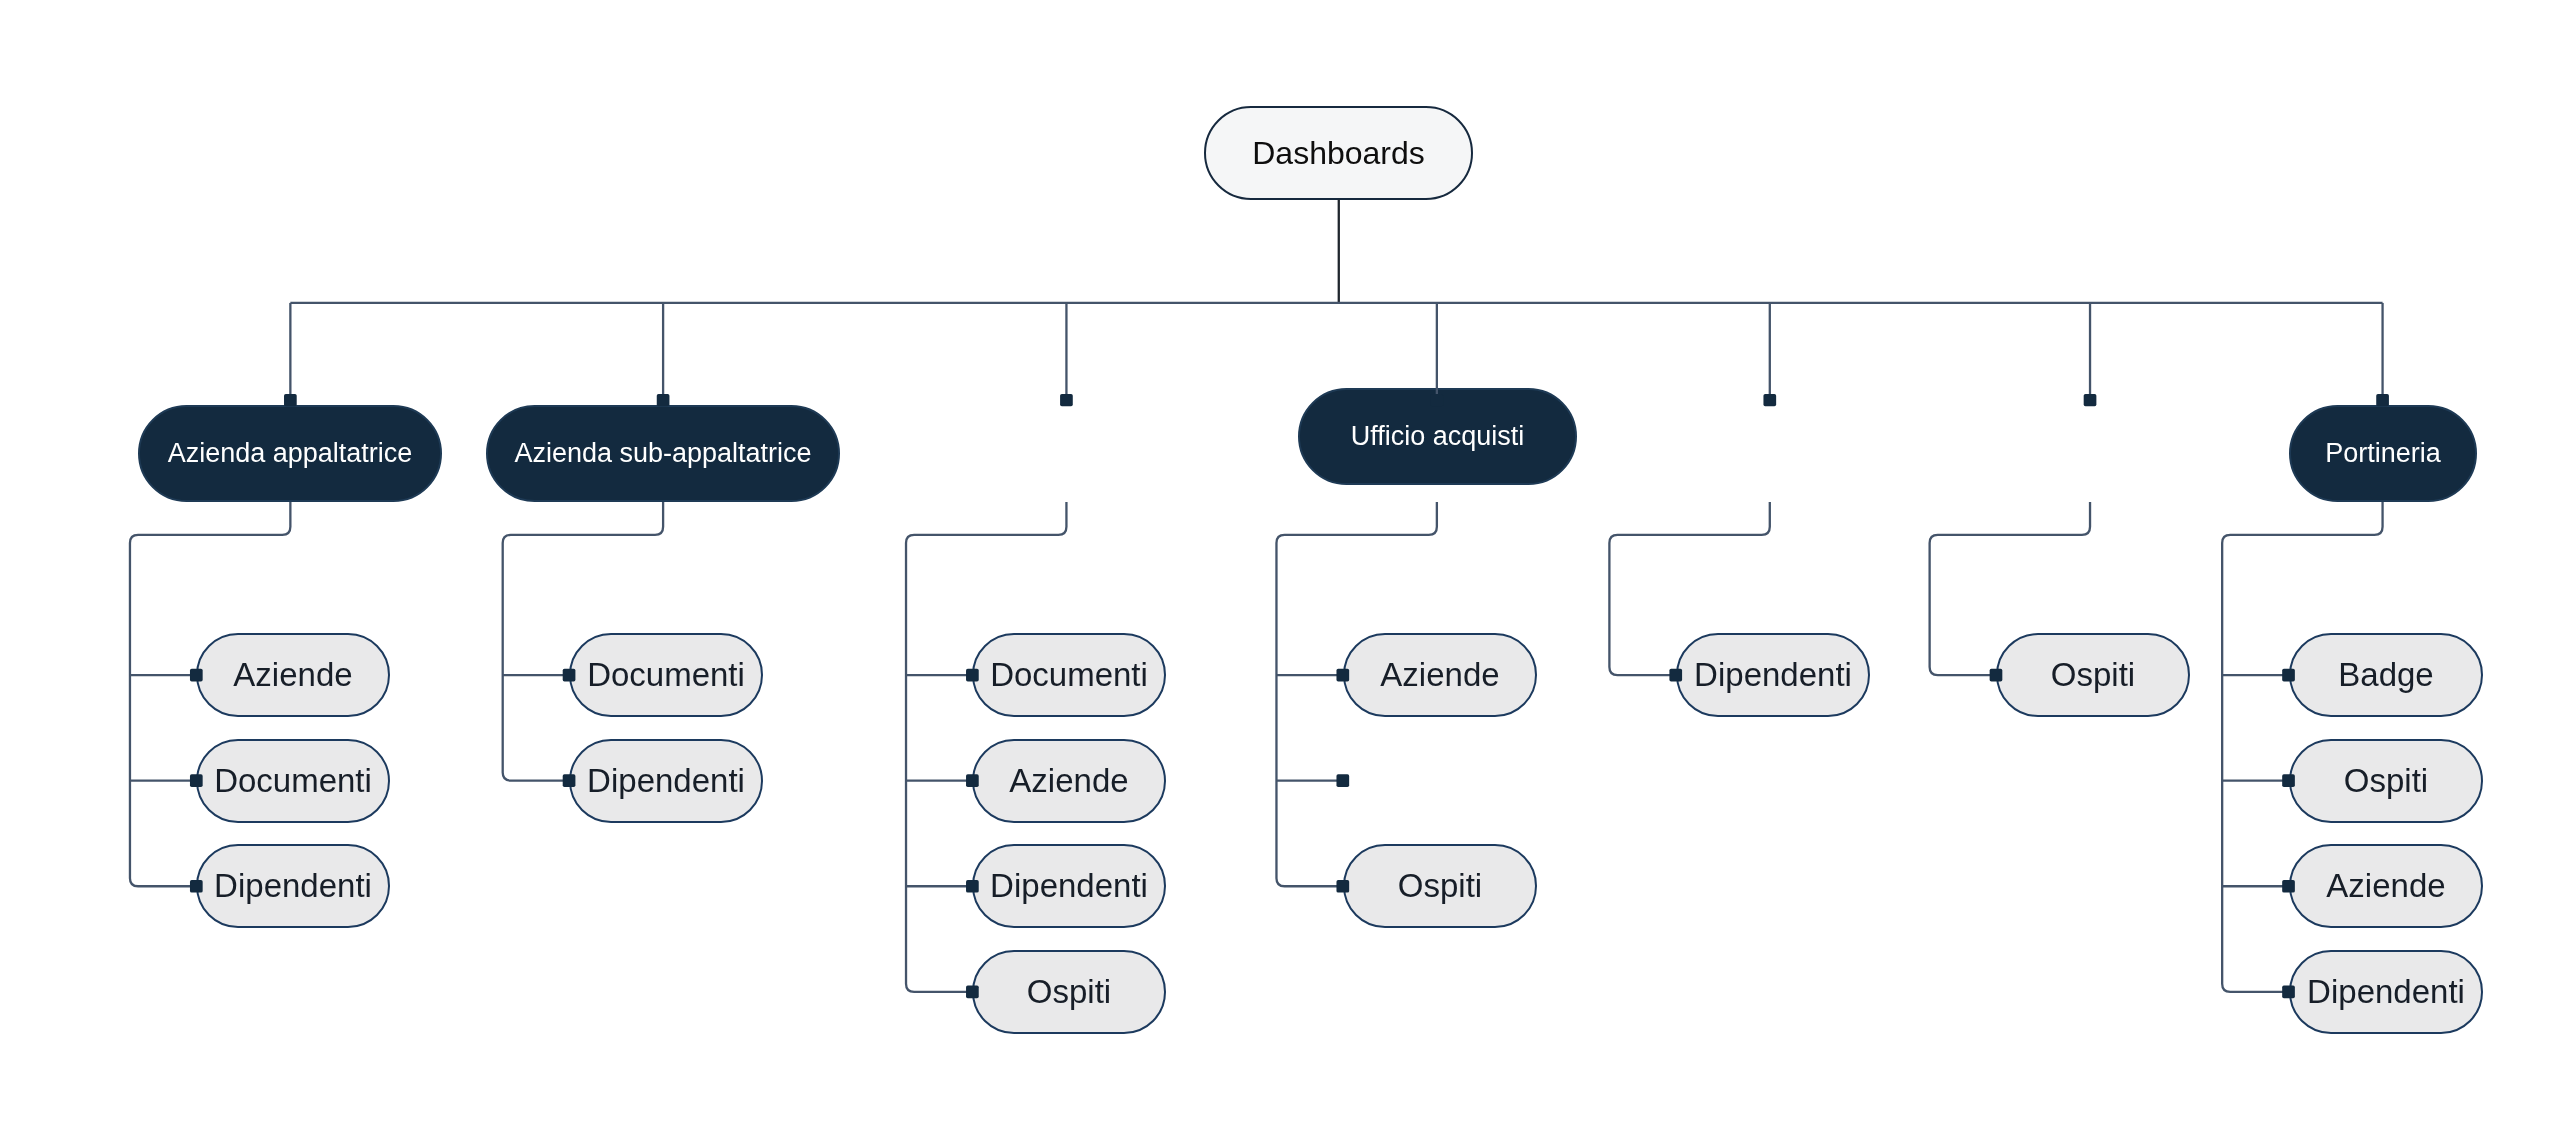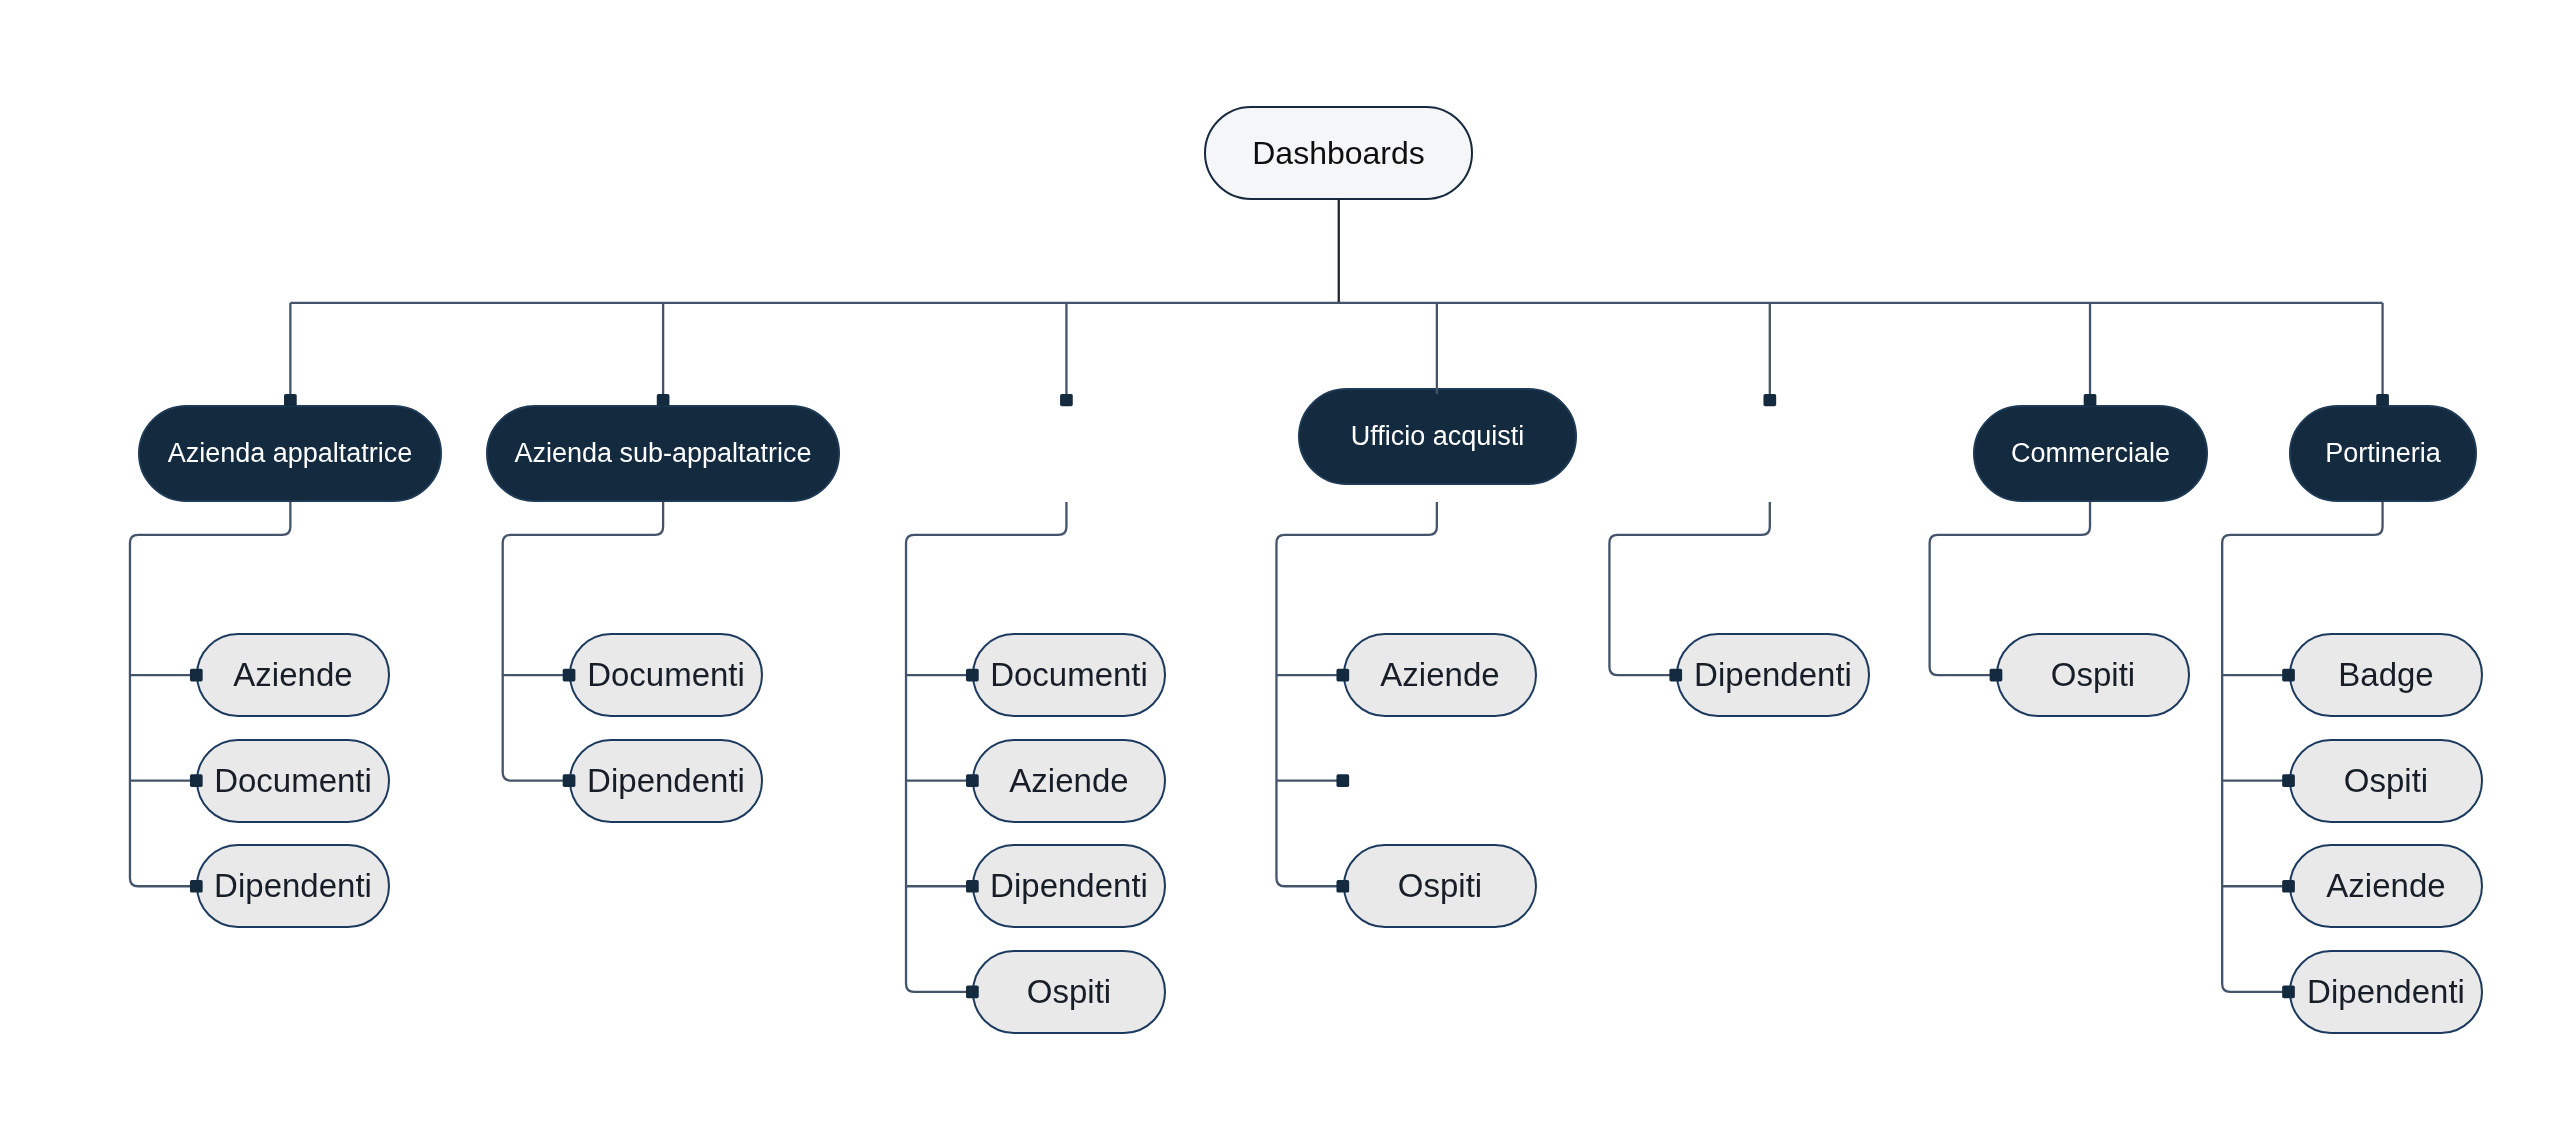--- a/index.html
+++ b/index.html
@@ -80,21 +80,20 @@
       <div class="node child" style="left: 569px; top: 633px;">Documenti</div>
       <div class="node child" style="left: 569px; top: 739px;">Dipendenti</div>
       <div class="node child" style="left: 972px; top: 633px;">Documenti</div>
       <div class="node child" style="left: 972px; top: 739px;">Aziende</div>
       <div class="node child" style="left: 972px; top: 844px;">Dipendenti</div>
       <div class="node child" style="left: 972px; top: 950px;">Ospiti</div>
       <div class="node branch" style="left: 1298px; top: 388px; width: 279px;">Ufficio acquisti</div>
       <div class="node child" style="left: 1343px; top: 633px;">Aziende</div>
       <div class="node child" style="left: 1343px; top: 844px;">Ospiti</div>
       <div class="node child" style="left: 1676px; top: 633px;">Dipendenti</div>
-      <div class="node branch" style="left: 1973px; top: 405px; width: 235px;">Commerciale</div>
       <div class="node child" style="left: 1996px; top: 633px;">Ospiti</div>
       <div class="node child" style="left: 2289px; top: 633px;">Badge</div>
       <div class="node branch" style="left: 2289px; top: 405px; width: 188px;">Portineria</div>
       <div class="node child" style="left: 2289px; top: 739px;">Ospiti</div>
       <div class="node child" style="left: 2289px; top: 844px;">Aziende</div>
       <div class="node child" style="left: 2289px; top: 950px;">Dipendenti</div>
     </div>
   <svg id="edges" xmlns="http://www.w3.org/2000/svg" viewBox="0 0 4464 1974">
       <path d="M 2320 346 V 525" fill="none" stroke="#20262e" stroke-width="4"></path>
       <path d="M 503 525 H 4129" fill="none" stroke="#44546a" stroke-width="4"></path>

